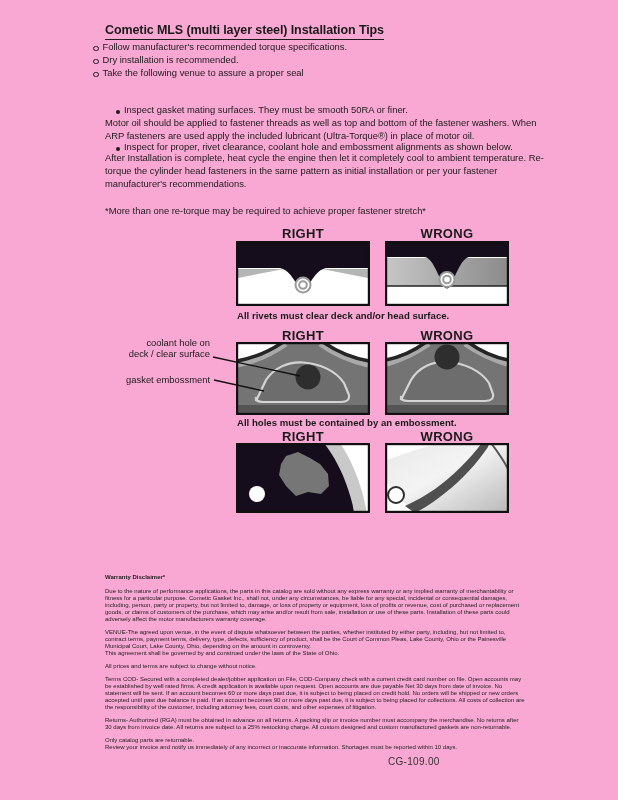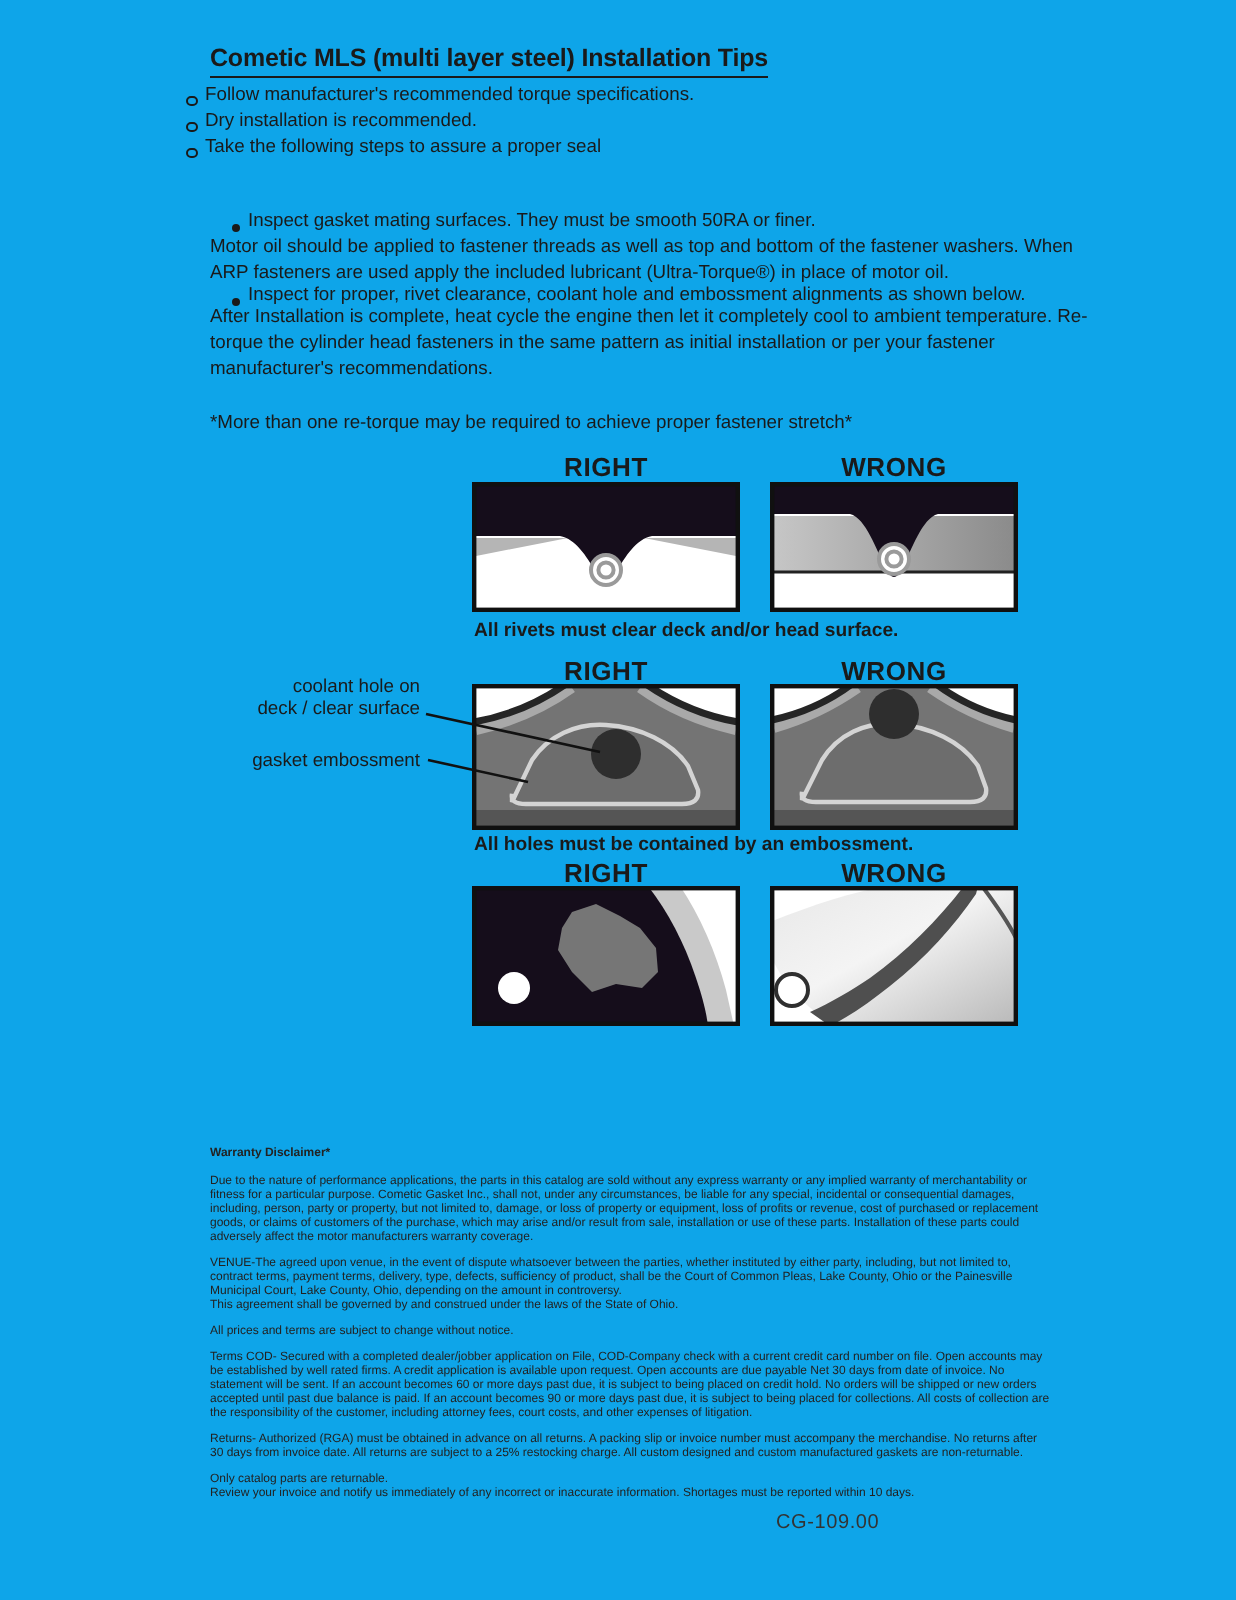--- a/index.html
+++ b/index.html
@@ -1,24 +1,24 @@
 <!DOCTYPE html>
 <html><head>
 <meta charset="utf-8">
 <style>
   html,body{margin:0;padding:0;background:#ffffff;}
-  .page{position:relative;width:618px;height:800px;background:#0ea5e9;overflow:hidden;
+  .page{position:relative;width:618px;height:800px;background:#f9a8d4;overflow:hidden;
         font-family:"Liberation Sans",sans-serif;color:#1a1a1a;margin:0 auto;}
   
   .title-wrap{position:absolute;left:105px;top:20px;}
   .doc-title{display:inline-block;margin:0;font-size:12.5px;font-weight:bold;
              border-bottom:1.6px solid #1a1a1a;padding-bottom:2px;letter-spacing:-0.1px;}
   
   .bullets{position:absolute;left:93px;top:40px;width:460px;font-size:9.4px;line-height:13px;}
-  .b-row{display:flex;align-items:flex-end;}
+  .b-row{display:flex;align-items:center;}
   .b-row.sub{margin-left:23px;margin-top:24px;}
   .mk-circle{flex:none;width:3.5px;height:3.5px;border:1px solid #1a1a1a;border-radius:50%;margin:3.8px 4px 0 0;}
   .mk-dot{flex:none;width:4px;height:4px;background:#1a1a1a;border-radius:50%;margin:4px 4px 0 0;}
   
   .diesel{position:absolute;left:105px;top:116px;width:448px;}
   .diesel h2{margin:0 0 7px 0;font-size:11.3px;font-weight:bold;}
   .diesel p{margin:0 0 9px 0;font-size:9.4px;line-height:13px;}
   .diesel .note{margin-top:14px;}
   
   .figures{position:absolute;left:0;top:224px;width:618px;height:320px;}
@@ -50,21 +50,21 @@
     <div class="b-row">
       <span class="mk-circle"></span>
       <span>Follow manufacturer's recommended torque specifications.</span>
     </div>
     <div class="b-row">
       <span class="mk-circle"></span>
       <span>Dry installation is recommended.</span>
     </div>
     <div class="b-row">
       <span class="mk-circle"></span>
-      <span>Take the following steps to assure a proper seal</span>
+      <span>Take the following venue to assure a proper seal</span>
     </div>
     <div class="b-row sub">
       <span class="mk-dot"></span>
       <span>Inspect gasket mating surfaces.  They must be smooth 50RA or finer.</span>
     </div>
     <div class="b-row sub">
       <span class="mk-dot"></span>
       <span>Inspect for proper, rivet clearance, coolant hole and embossment alignments as shown below.</span>
     </div>
   </div>

